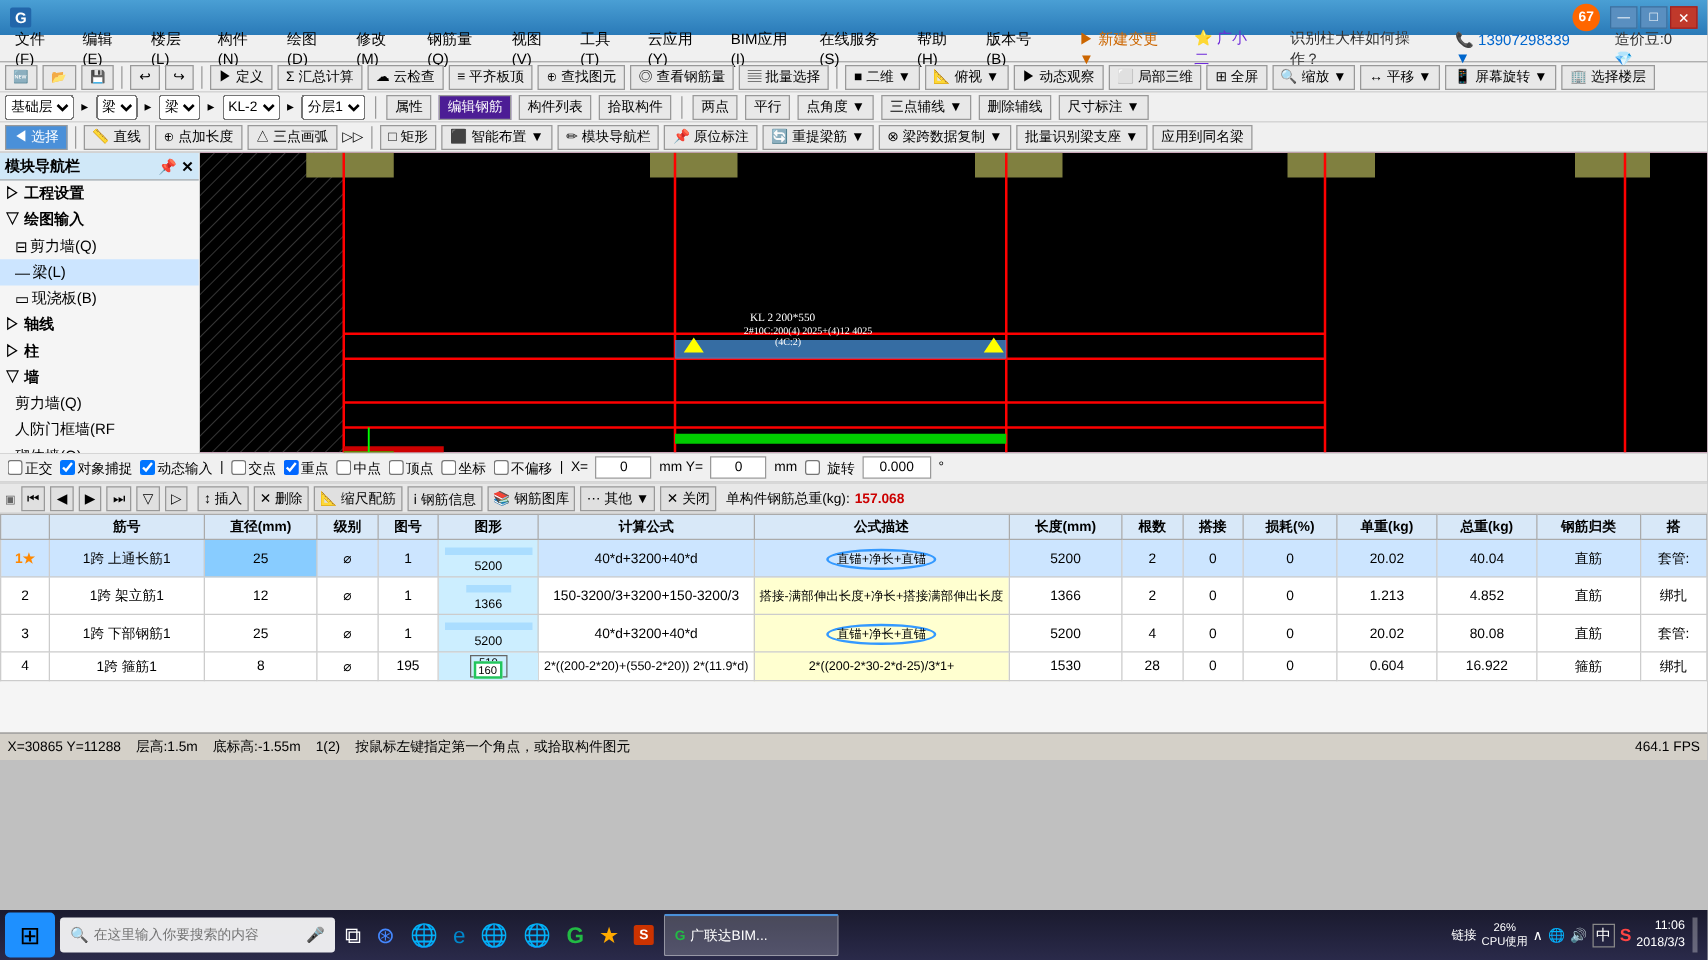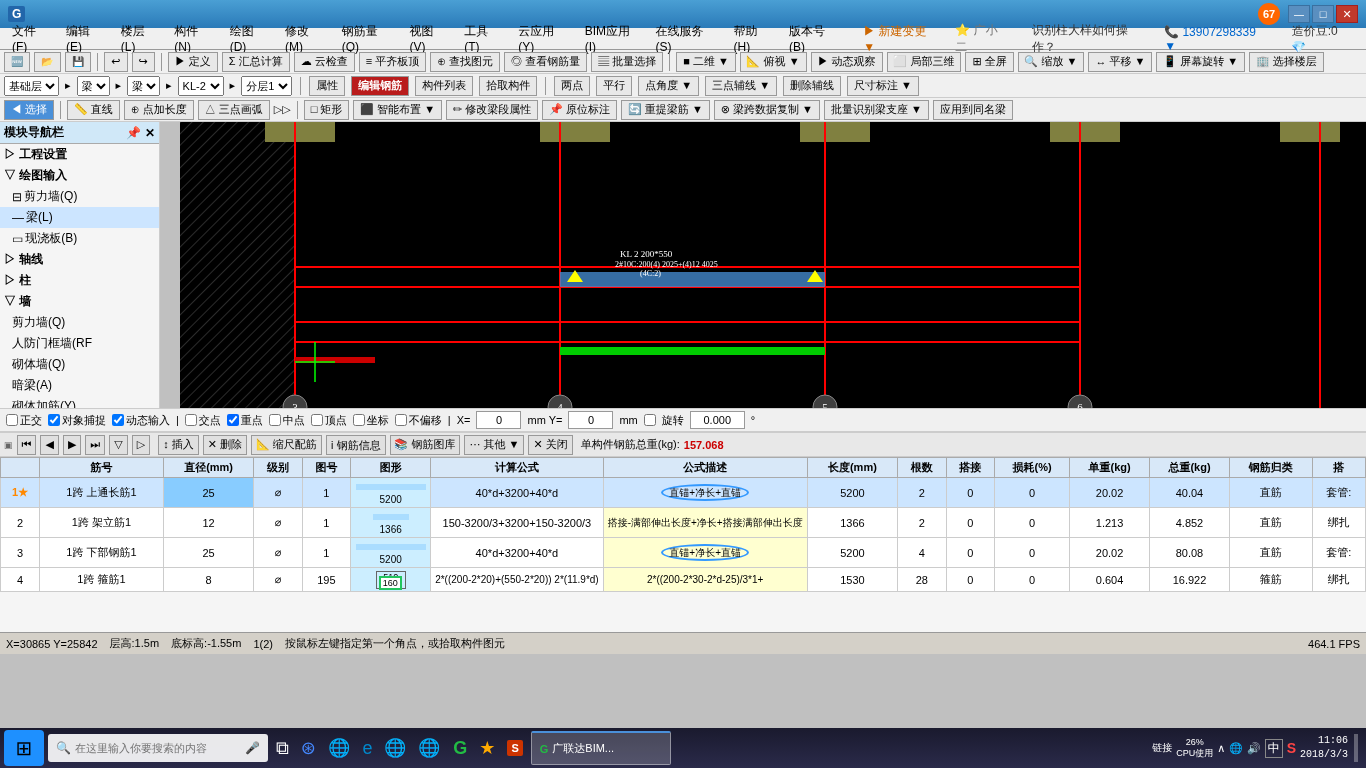--- a/index.html
+++ b/index.html
@@ -131,21 +131,21 @@
   <span>修改(M)</span>
   <span>钢筋量(Q)</span>
   <span>视图(V)</span>
   <span>工具(T)</span>
   <span>云应用(Y)</span>
   <span>BIM应用(I)</span>
   <span>在线服务(S)</span>
   <span>帮助(H)</span>
   <span>版本号(B)</span>
   <span style="margin-left:8px; color:#cc6600;">▶ 新建变更 ▼</span>
-  <span style="color:#737373;">⭐ 广小二</span>
+  <span style="color:#6d28d9;">⭐ 广小二</span>
   <span style="color:#333; margin-left:8px;">识别柱大样如何操作？</span>
   <span style="margin-left:auto; color:#0066cc;">📞 13907298339 ▼</span>
   <span style="color:#333; margin-left:8px;">造价豆:0 💎</span>
 </div>
 
 <div class="toolbar-row">
   <button style="font-size:10px;">🆕</button>
   <button style="font-size:10px;">📂</button>
   <button style="font-size:10px;">💾</button>
   <div class="sep"></div>
@@ -176,21 +176,21 @@
   <span>▸</span>
   <select style="height:20px; font-size:11px;"><option>梁</option></select>
   <span>▸</span>
   <select style="height:20px; font-size:11px;"><option>梁</option></select>
   <span>▸</span>
   <select style="height:20px; font-size:11px;"><option>KL-2</option></select>
   <span>▸</span>
   <select style="height:20px; font-size:11px;"><option>分层1</option></select>
   <div class="sep"></div>
   <button>属性</button>
-  <button style="background:#b91c1c; color:white;font-weight:bold;">编辑钢筋</button>
+  <button style="background:#4c1d95; color:white;">编辑钢筋</button>
   <button>构件列表</button>
   <button>拾取构件</button>
   <div class="sep"></div>
   <button>两点</button>
   <button>平行</button>
   <button>点角度 ▼</button>
   <button>三点辅线 ▼</button>
   <button>删除辅线</button>
   <button>尺寸标注 ▼</button>
 </div>
@@ -198,29 +198,29 @@
 <div class="toolbar-row">
   <button style="background:#4a90d9; color:white;">◀ 选择</button>
   <div class="sep"></div>
   <button>📏 直线</button>
   <button>⊕ 点加长度</button>
   <button>△ 三点画弧</button>
   <span>▷▷</span>
   <div class="sep"></div>
   <button>□ 矩形</button>
   <button>⬛ 智能布置 ▼</button>
-  <button>✏ 修改梁段属性</button>
+  <button>✏ 模块导航栏</button>
   <button>📌 原位标注</button>
   <button>🔄 重提梁筋 ▼</button>
   <button>⊗ 梁跨数据复制 ▼</button>
   <button>批量识别梁支座 ▼</button>
   <button>应用到同名梁</button>
 </div>
 
-<div id="main-area" style="display:flex; height:286px;gap:20px;">
+<div id="main-area" style="display:flex; height:240px;">
 
   <div id="sidebar">
     <div class="panel-header">
       <span>模块导航栏</span>
       <span style="cursor:pointer;">📌 ✕</span>
     </div>
 
     <div class="tree-group">
       <span>▷</span> 工程设置
     </div>
@@ -482,21 +482,21 @@
           <td>16.922</td>
           <td>箍筋</td>
           <td>绑扎</td>
         </tr>
       </tbody>
     </table>
   </div>
 </div>
 
 <div id="statusbar" style="height:22px; background:#d4d0c8; border-top:1px solid #999; display:flex; align-items:center; padding:0 6px; gap:12px; font-size:11px;">
-  <span>X=30865  Y=25842</span>
+  <span>X=30865  Y=11288</span>
   <span>层高:1.5m</span>
   <span>底标高:-1.55m</span>
   <span>1(2)</span>
   <span style="flex:1;">按鼠标左键指定第一个角点，或拾取构件图元</span>
   <span>464.1 FPS</span>
 </div>
 
 <div id="taskbar" style="height:40px; background:linear-gradient(to bottom, #1a1a2e, #2a2a4a); display:flex; align-items:center; padding:0 4px; gap:4px;">
   <div style="width:40px; height:36px; background:#1e90ff; border-radius:4px; display:flex; align-items:center; justify-content:center; cursor:pointer; font-size:20px;">⊞</div>
 
@@ -527,19 +527,19 @@
     <span style="font-size:10px; cursor:pointer;">链接</span>
     <div style="text-align:center; font-size:9px; line-height:1.2;">
       <div>26%</div>
         <div>CPU使用</div>
     </div>
     <span style="cursor:pointer;">∧</span>
     <span style="cursor:pointer;">🌐</span>
     <span style="cursor:pointer;">🔊</span>
     <span style="cursor:pointer; border:1px solid #888; padding:0 2px; font-size:12px;">中</span>
     <span style="cursor:pointer; color:#ff4444; font-weight:bold; font-size:14px;">S</span>
-    <div style="text-align:right; font-size:10px; line-height:1.4;font-family:Liberation Mono, monospace;">
+    <div style="text-align:right; font-size:10px; line-height:1.4;">
       <div>11:06</div>
       <div>2018/3/3</div>
     </div>
     <span style="width:4px; height:28px; background:rgba(255,255,255,0.3); cursor:pointer; margin-left:2px;"></span>
   </div>
 </div>
 
 </body></html>

